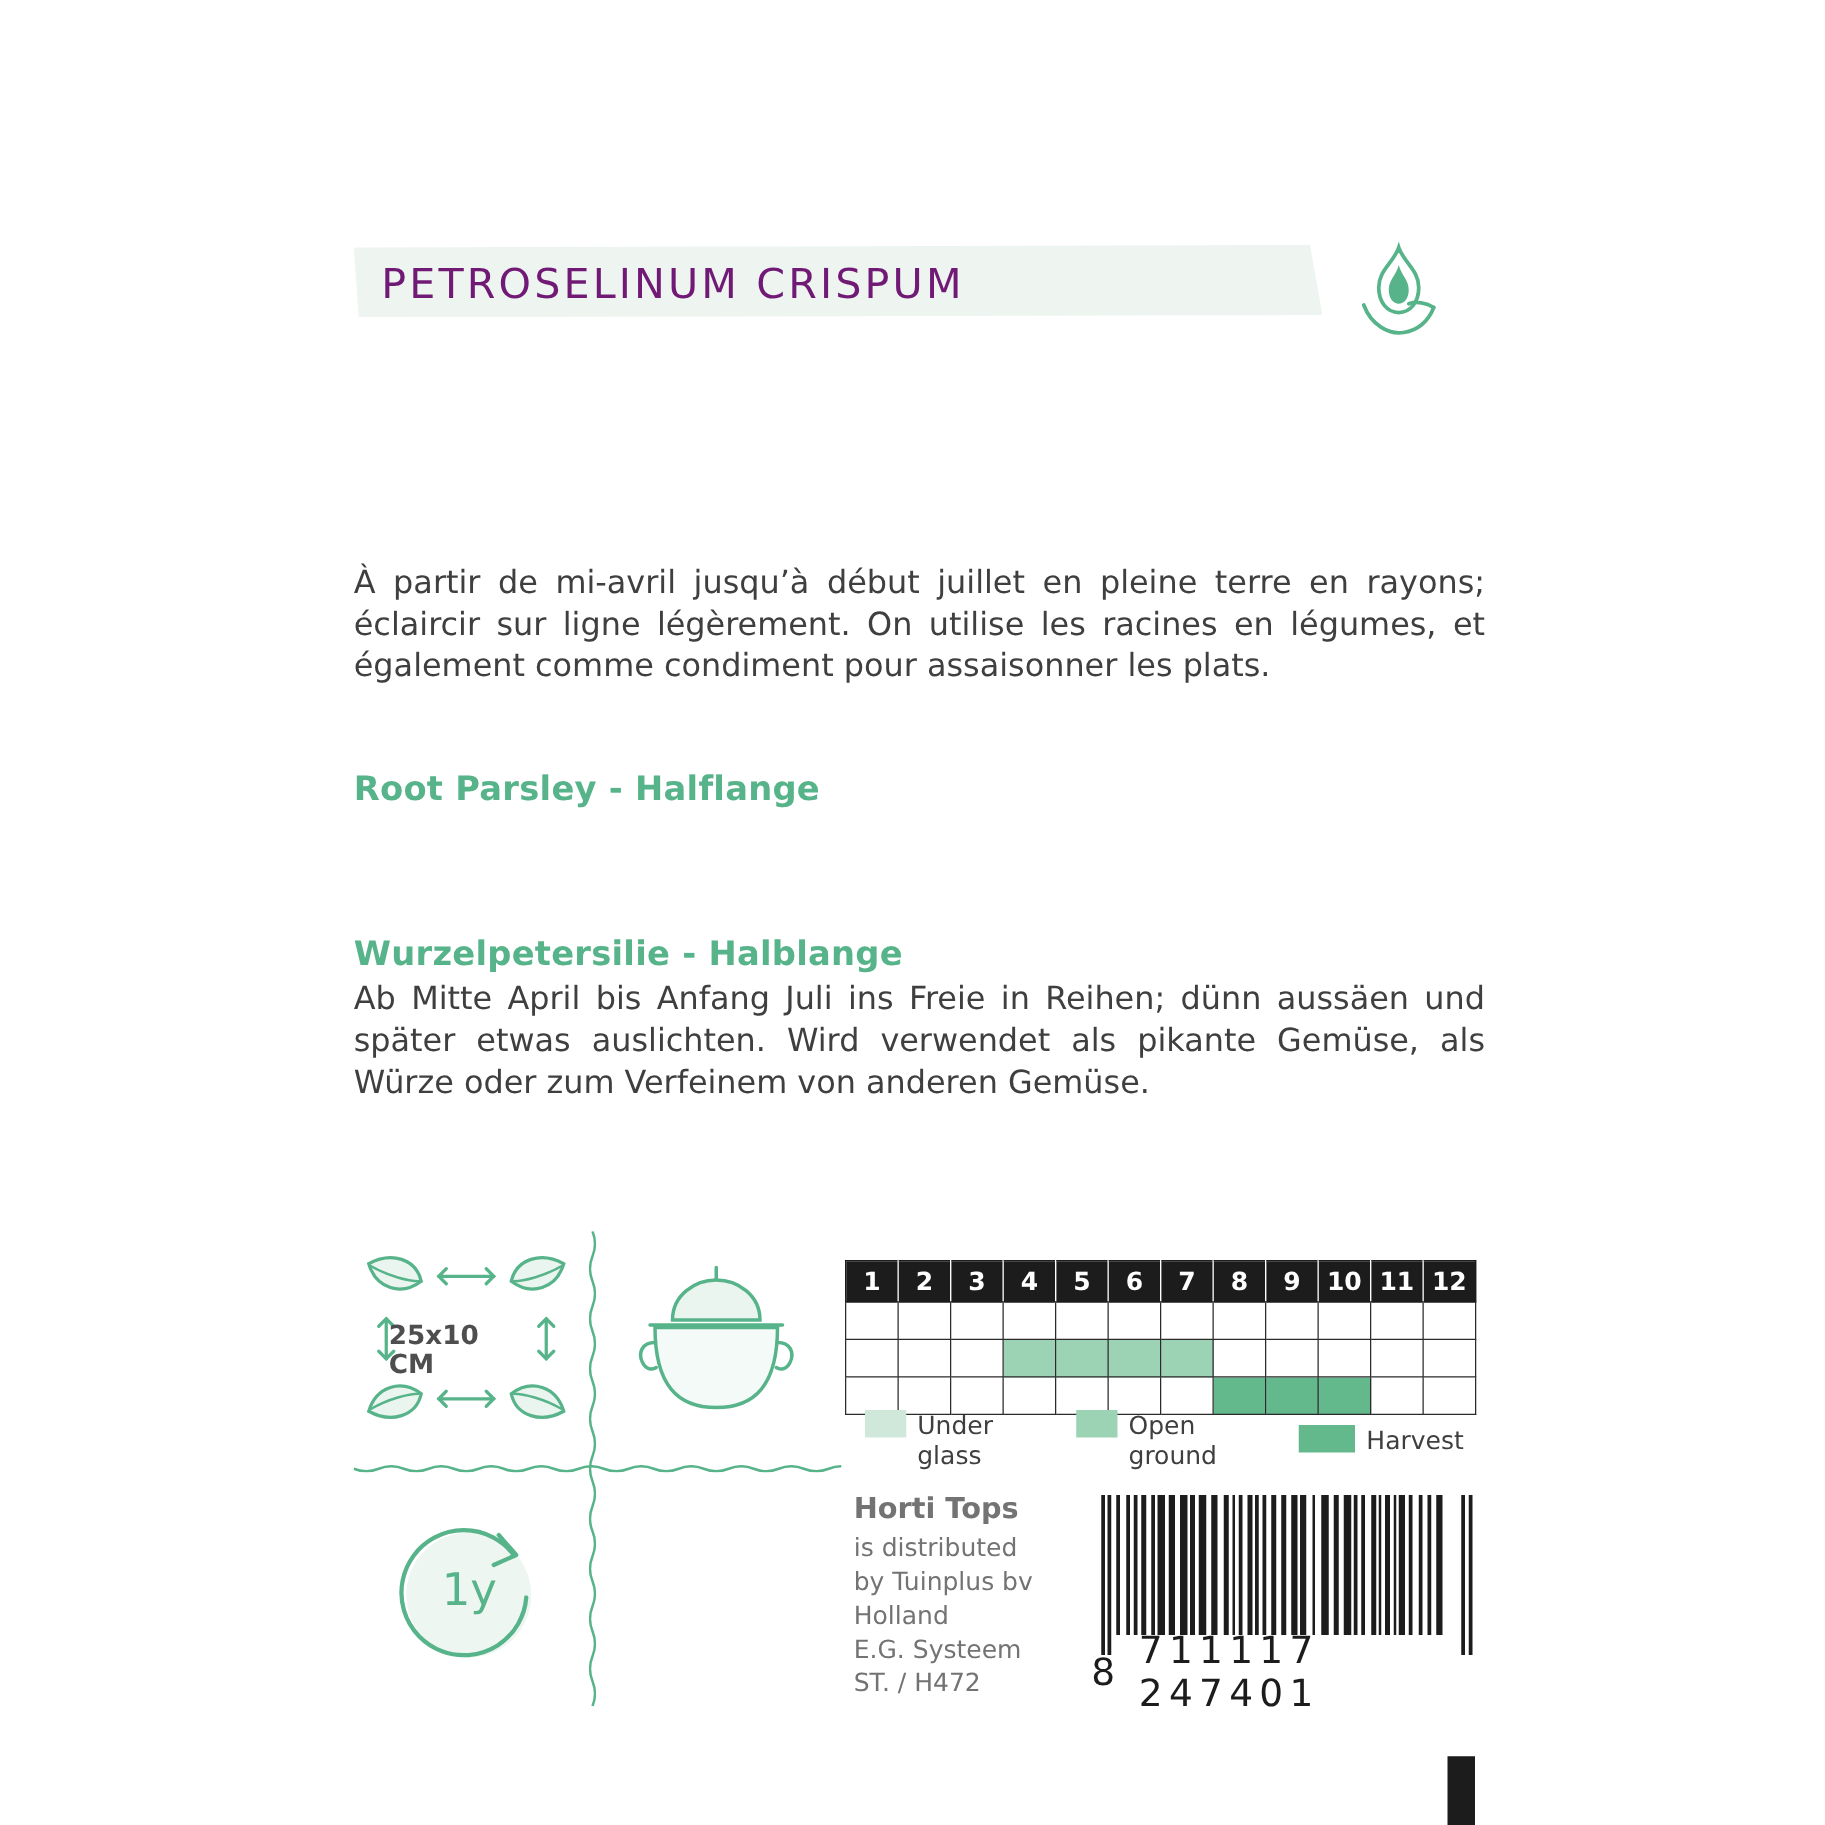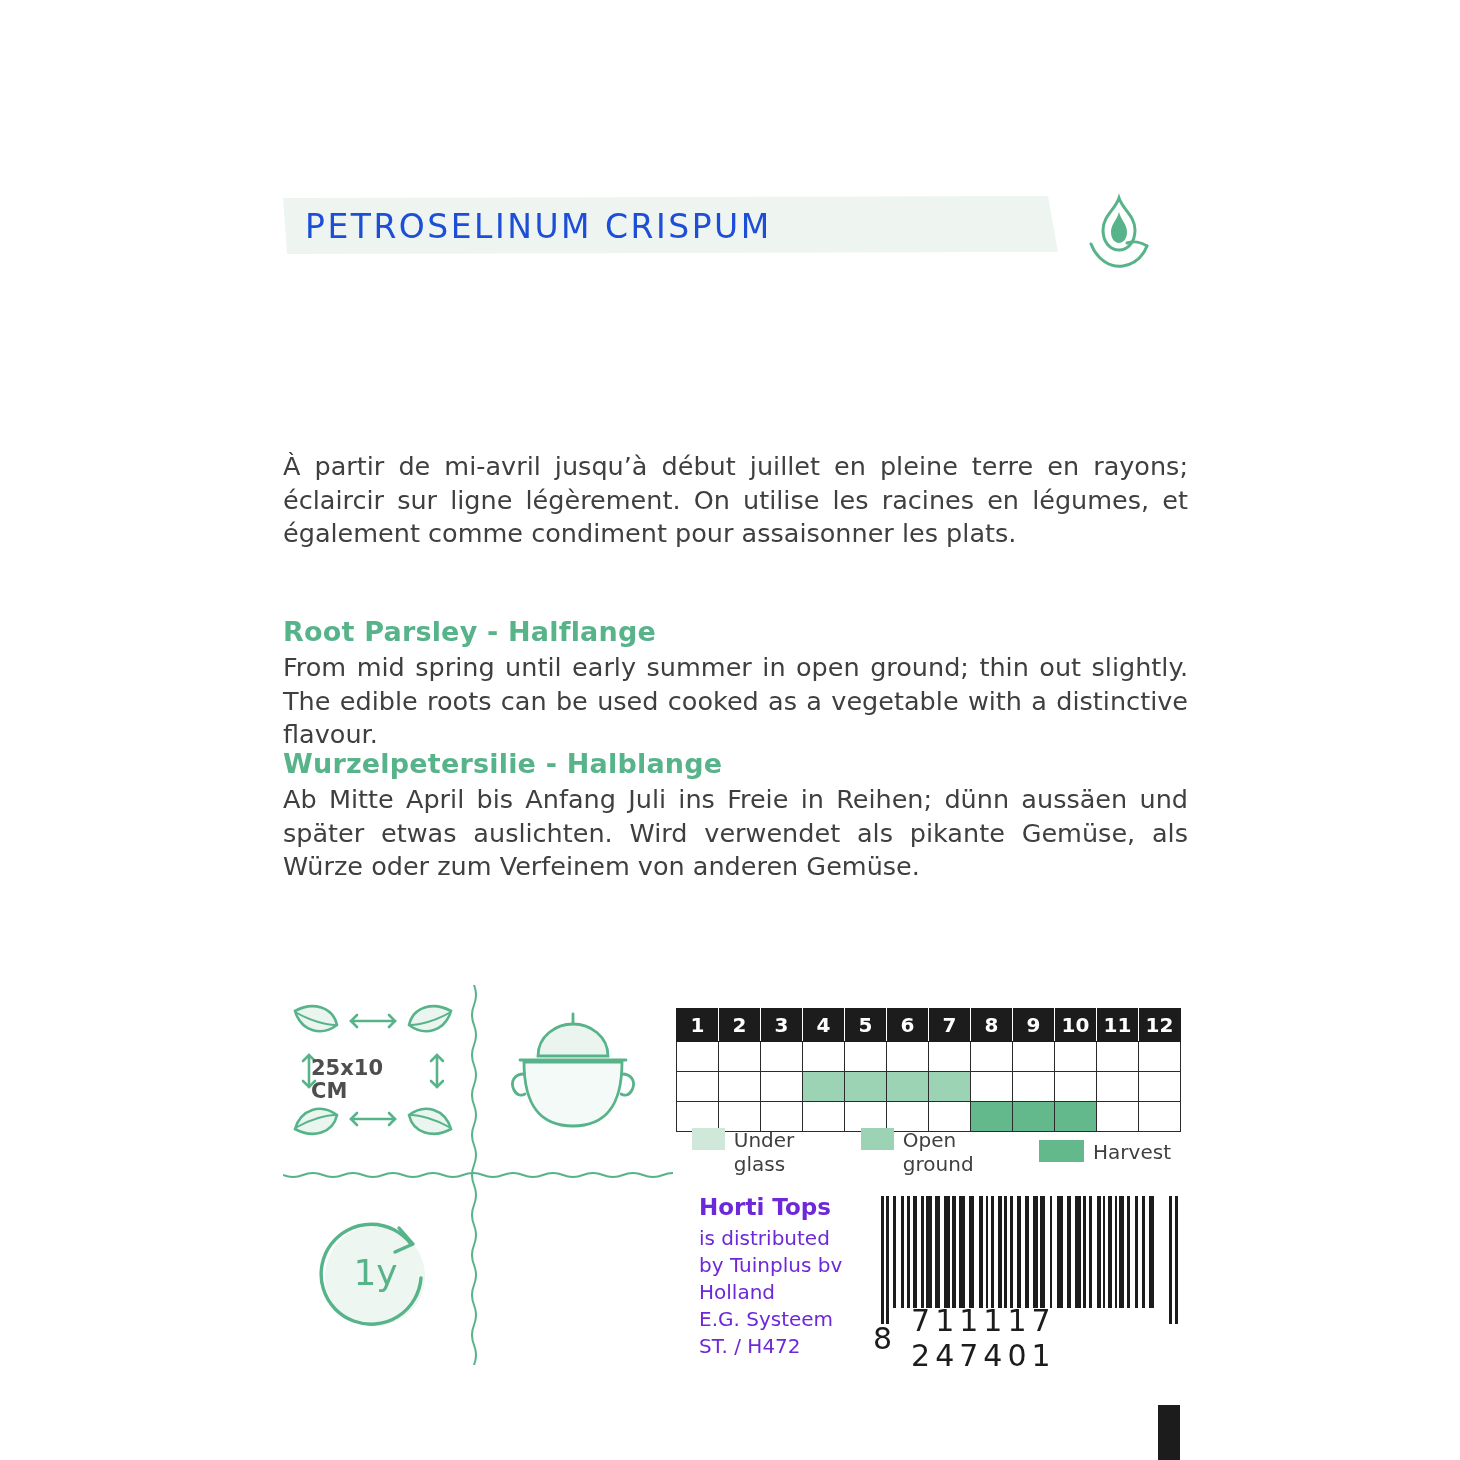--- a/index.html
+++ b/index.html
@@ -37,21 +37,21 @@
     background: #eef5f1;
     clip-path: polygon(0 2px, 765px 0, 775px 56px, 4px 58px);
   }
   .header-title {
     position: absolute;
     left: 22px;
     top: 11px;
     font-family: "DejaVu Sans", sans-serif;
     font-size: 33px;
     letter-spacing: 2.5px;
-    color: #1d4ed8;
+    color: #701a75;
     font-weight: 400;
   }
   .flame-icon {
     position: absolute;
     left: 790px;
     top: -12px;
     width: 92px;
     height: 92px;
   }
 
@@ -198,22 +198,21 @@
   }
   .legend .item { display: flex; align-items: flex-start; margin-right: 25px; margin-left: 16px; }
 
   
   .brand {
     position: absolute;
     left: 683px;
     top: 1192px;
     font-size: 20px;
     line-height: 1.35;
-    color: #6d28d9;
-    margin-left: 16px;
+    color: #737373;
   }
   .brand .name {
     font-size: 23px;
     font-weight: bold;
     margin-bottom: 2px;
   }
   .barcode {
     position: absolute;
     left: 873px;
     top: 1196px;
@@ -267,21 +266,20 @@
     </div>
   </div>
 
 
   <div class="block" id="block-fr">
     <p>À partir de mi-avril jusqu’à début juillet en pleine terre en rayons; éclaircir sur ligne légèrement. On utilise les racines en légumes, et  également comme condiment pour assaisonner les plats.</p>
   </div>
 
   <div class="block" id="block-en">
     <h2>Root Parsley - Halflange</h2>
-    <p>From mid spring until early summer in open ground; thin out slightly. The edible roots can be used cooked as a vegetable with a distinctive flavour.</p>
   </div>
 
   <div class="block" id="block-de">
     <h2>Wurzelpetersilie - Halblange</h2>
     <p>Ab Mitte April bis Anfang Juli ins Freie in Reihen; dünn aussäen und später etwas auslichten. Wird verwendet als pikante Gemüse, als Würze oder zum Verfeinem von anderen Gemüse.</p>
   </div>
 
   <div class="icon-panel">
 
     <div class="spacing-icons">

